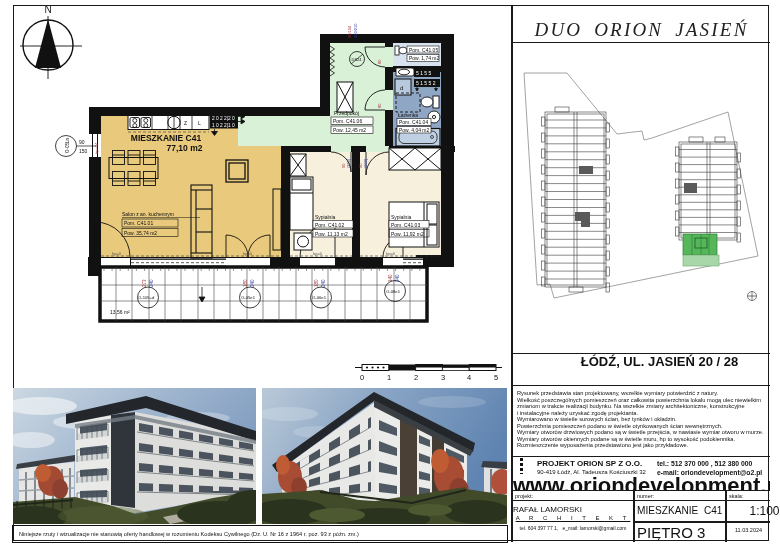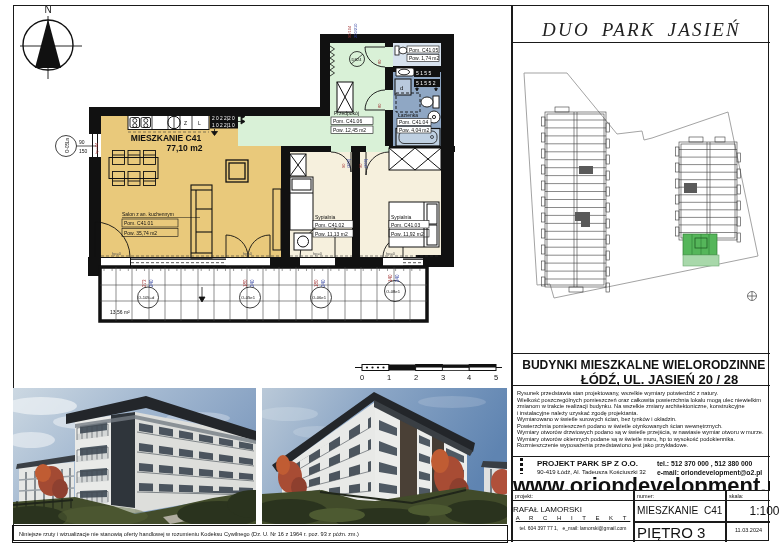--- a/index.html
+++ b/index.html
@@ -692,21 +692,21 @@
     <ellipse cx="75" cy="127" rx="28" ry="7"></ellipse>
     <ellipse cx="168" cy="122" rx="22" ry="6"></ellipse>
   </g>
 </svg>
 
 <div class="abs" style="left:12px;top:524.5px;width:496px;height:18px;border:1px solid #111;box-sizing:border-box;">
   <div style="font-size:5.6px;color:#111;padding:5px 0 0 6px;white-space:nowrap;">Niniejsze rzuty i wizualizacje nie stanowią oferty handlowej w rozumieniu Kodeksu Cywilnego (Dz. U. Nr 16 z 1964 r. poz. 93 z późn. zm.)</div>
 </div>
 
 <div class="abs" style="left:513px;top:5px;width:257px;height:37px;border-bottom:1.5px solid #1a1a1a;">
-  <div style="font-family:'Liberation Serif',serif;font-style:italic;font-size:19px;letter-spacing:2.2px;word-spacing:5px;color:#222;text-align:center;margin-top:14px;">DUO PARK JASIEŃ</div>
+  <div style="font-family:'Liberation Serif',serif;font-style:italic;font-size:19px;letter-spacing:2.2px;word-spacing:5px;color:#222;text-align:center;margin-top:14px;">DUO ORION JASIEŃ</div>
 </div>
 
 <svg class="abs" style="left:511px;top:62px;" width="259" height="291" viewBox="0 0 259 291">
 
   <polygon points="13,11 56,11 106,72 131,69 133,78 141,76 217,50 247,194 43,236 39,222 26,223" fill="none" stroke="#999" stroke-width="0.9"></polygon>
 
   <g stroke="#3a3a3a" stroke-width="0.6" fill="none">
     <rect x="34" y="50" width="61" height="175"></rect>
     <rect x="36" y="52" width="57" height="171"></rect>
     <line x1="63" y1="50" x2="63" y2="225"></line>
@@ -818,42 +818,41 @@
   <rect x="172" y="193" width="36" height="11" fill="#a8d8aa" stroke="#6aa96e" stroke-width="0.6"></rect>
 
   <g stroke="#555" stroke-width="0.8" fill="none">
     <circle cx="241" cy="234" r="4.5"></circle>
     <line x1="236.5" y1="234" x2="245.5" y2="234"></line>
     <line x1="241" y1="229.5" x2="241" y2="238.5"></line>
   </g>
 </svg>
 
 <div class="abs" style="left:513px;top:353px;width:257px;height:33px;border-top:1.5px solid #1a1a1a;border-bottom:1.5px solid #1a1a1a;box-sizing:border-box;text-align:center;white-space:nowrap;overflow:hidden;">
-  <div style="font-size:13px;font-weight:bold;color:#111;margin-top:2.5px;"><span style="display:inline-block;transform:scaleX(0.93);transform-origin:center;">BUDYNKI MIESZKALNE WIELORODZINNE</span></div>
   <div style="font-size:13px;font-weight:bold;color:#111;margin-top:0px;padding-left:36px;">ŁÓDŹ, UL. JASIEŃ 20 / 28</div>
 </div>
 
 <div class="abs" style="left:513px;top:386px;width:257px;height:71px;border-bottom:1.5px solid #1a1a1a;box-sizing:border-box;overflow:hidden;">
   <div style="font-size:5.7px;line-height:6.5px;color:#111;padding:4px 0 0 4px;white-space:nowrap;">
 Rysunek przedstawia stan projektowany, wszelkie wymiary potwierdzić z natury.<br>
 Wielkość poszczególnych pomieszczeń oraz całkowita powierzchnia lokalu mogą ulec niewielkim<br>
 zmianom w trakcie realizacji budynku. Na wszelkie zmiany architektoniczne, konstrukcyjne<br>
 i instalacyjne należy uzyskać zgodę projektanta.<br>
 Wymiarowano w świetle surowych ścian, bez tynków i okładzin.<br>
 Powierzchnia pomieszczeń podano w świetle otynkowanych ścian wewnętrznych.<br>
 Wymiary otworów drzwiowych podano są w świetle przejścia, w nawiasie wymiar otworu w murze.<br>
 Wymiary otworów okiennych podane są w świetle muru, hp to wysokość podokiennika.<br>
 Rozmieszczenie wyposażenia przedstawiono jest jako przykładowe.
   </div>
 </div>
 
 <div class="abs" style="left:513px;top:457px;width:257px;height:34px;border-bottom:1.5px solid #1a1a1a;box-sizing:border-box;overflow:hidden;white-space:nowrap;">
 
   <div class="abs" style="left:7px;top:1px;width:3px;height:16px;background:repeating-linear-gradient(#111 0 3px,#fff 3px 5px);"></div>
-  <div class="abs" style="left:24px;top:2px;font-size:8px;font-weight:bold;color:#111;">PROJEKT PARK SP Z O.O.</div>
+  <div class="abs" style="left:24px;top:2px;font-size:8px;font-weight:bold;color:#111;">PROJEKT ORION SP Z O.O.</div>
   <div class="abs" style="left:24px;top:11.5px;font-size:6px;color:#111;">90-419 Łódź, Al. Tadeusza Kościuszki 32</div>
   <div class="abs" style="left:144px;top:3px;font-size:6.8px;font-weight:bold;color:#111;">tel.: 512 370 000 , 512 380 000</div>
   <div class="abs" style="left:144px;top:11.5px;font-size:6.8px;font-weight:bold;color:#111;">e-mail: oriondevelopment@o2.pl</div>
   <div class="abs" style="left:0;top:16px;width:257px;text-align:left;font-size:22px;font-weight:bold;color:#111;">www.oriondevelopment.pl</div>
 </div>
 
 <div class="abs" style="left:513px;top:491px;width:257px;height:51px;">
 
   <div class="abs" style="left:0;top:9px;width:257px;height:1px;background:#1a1a1a;"></div>
 

